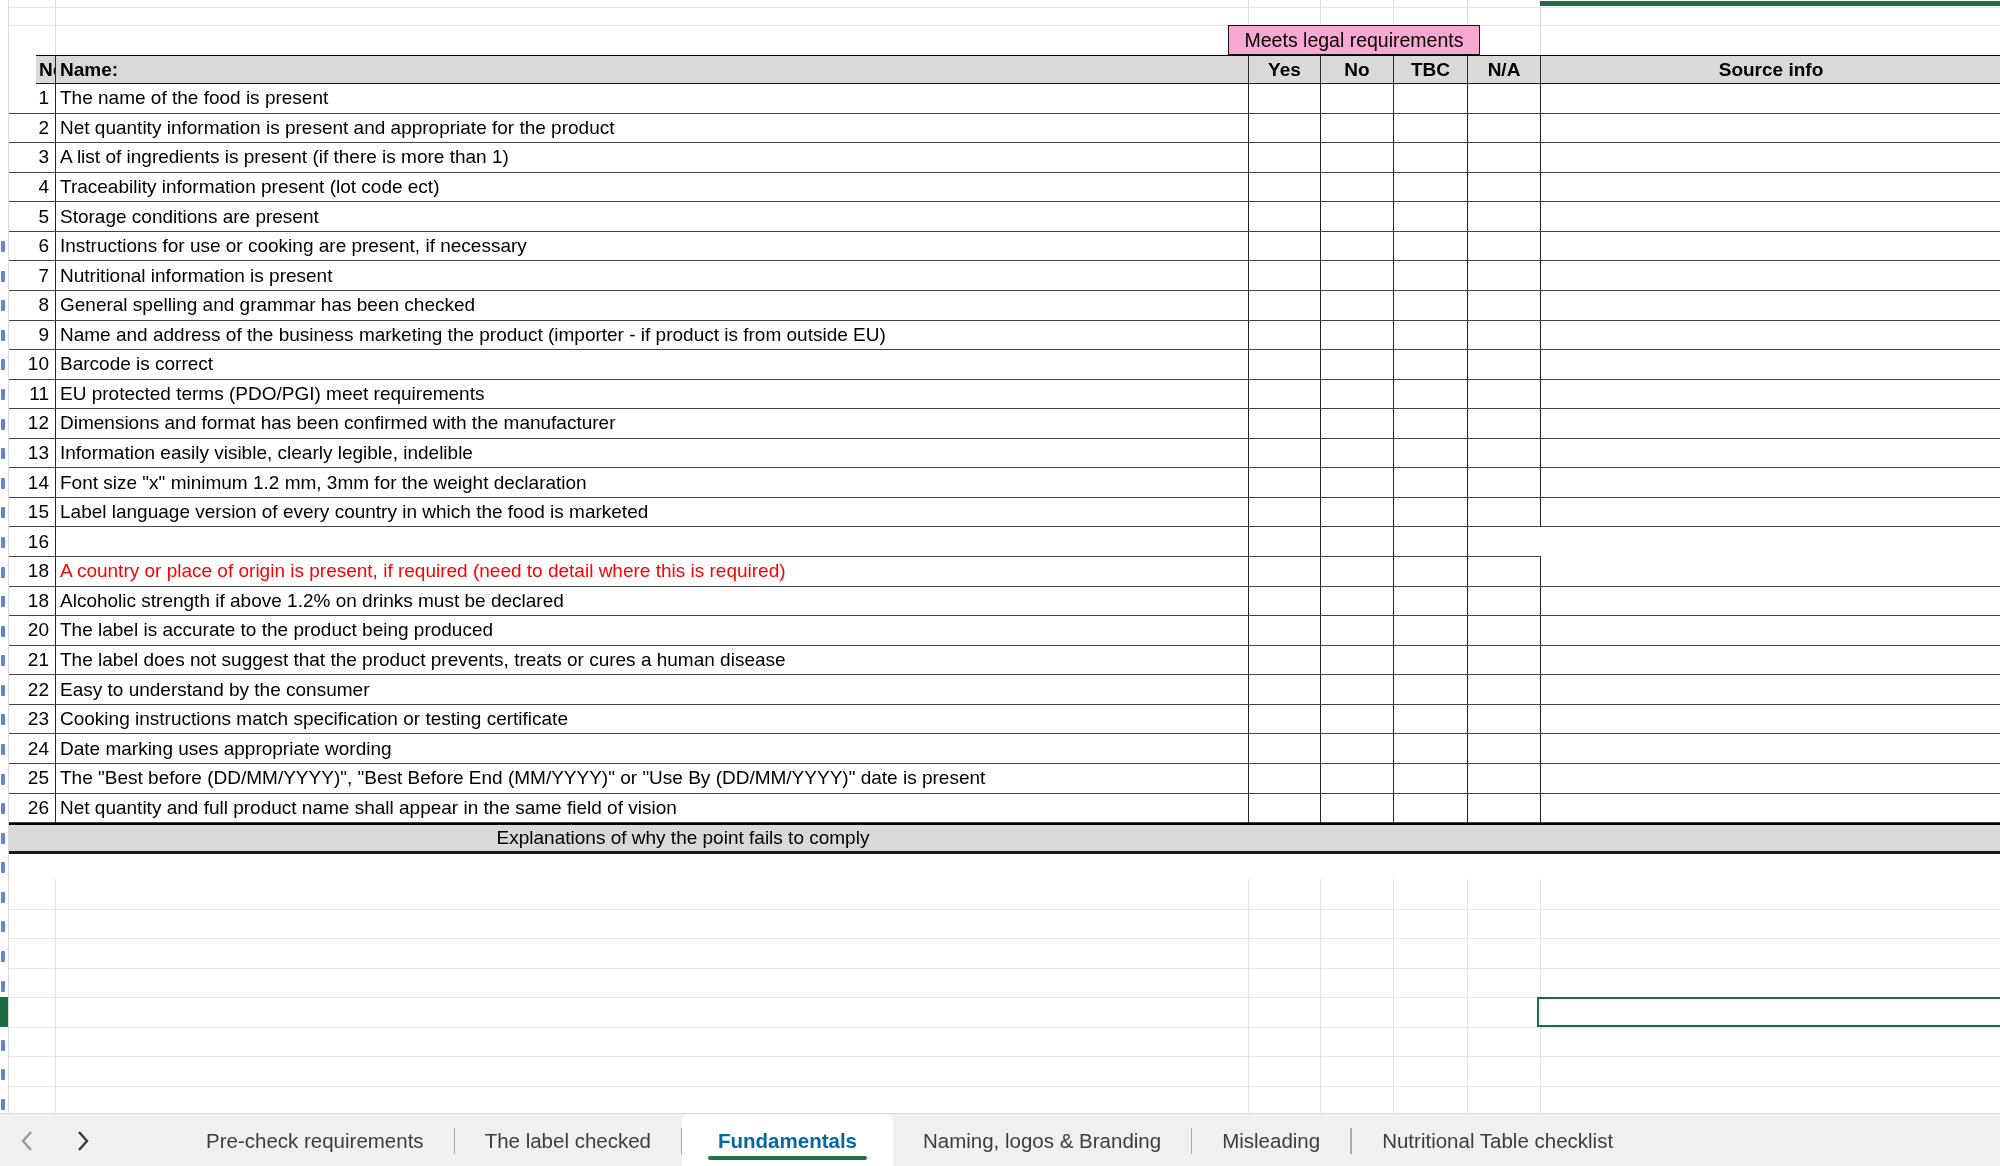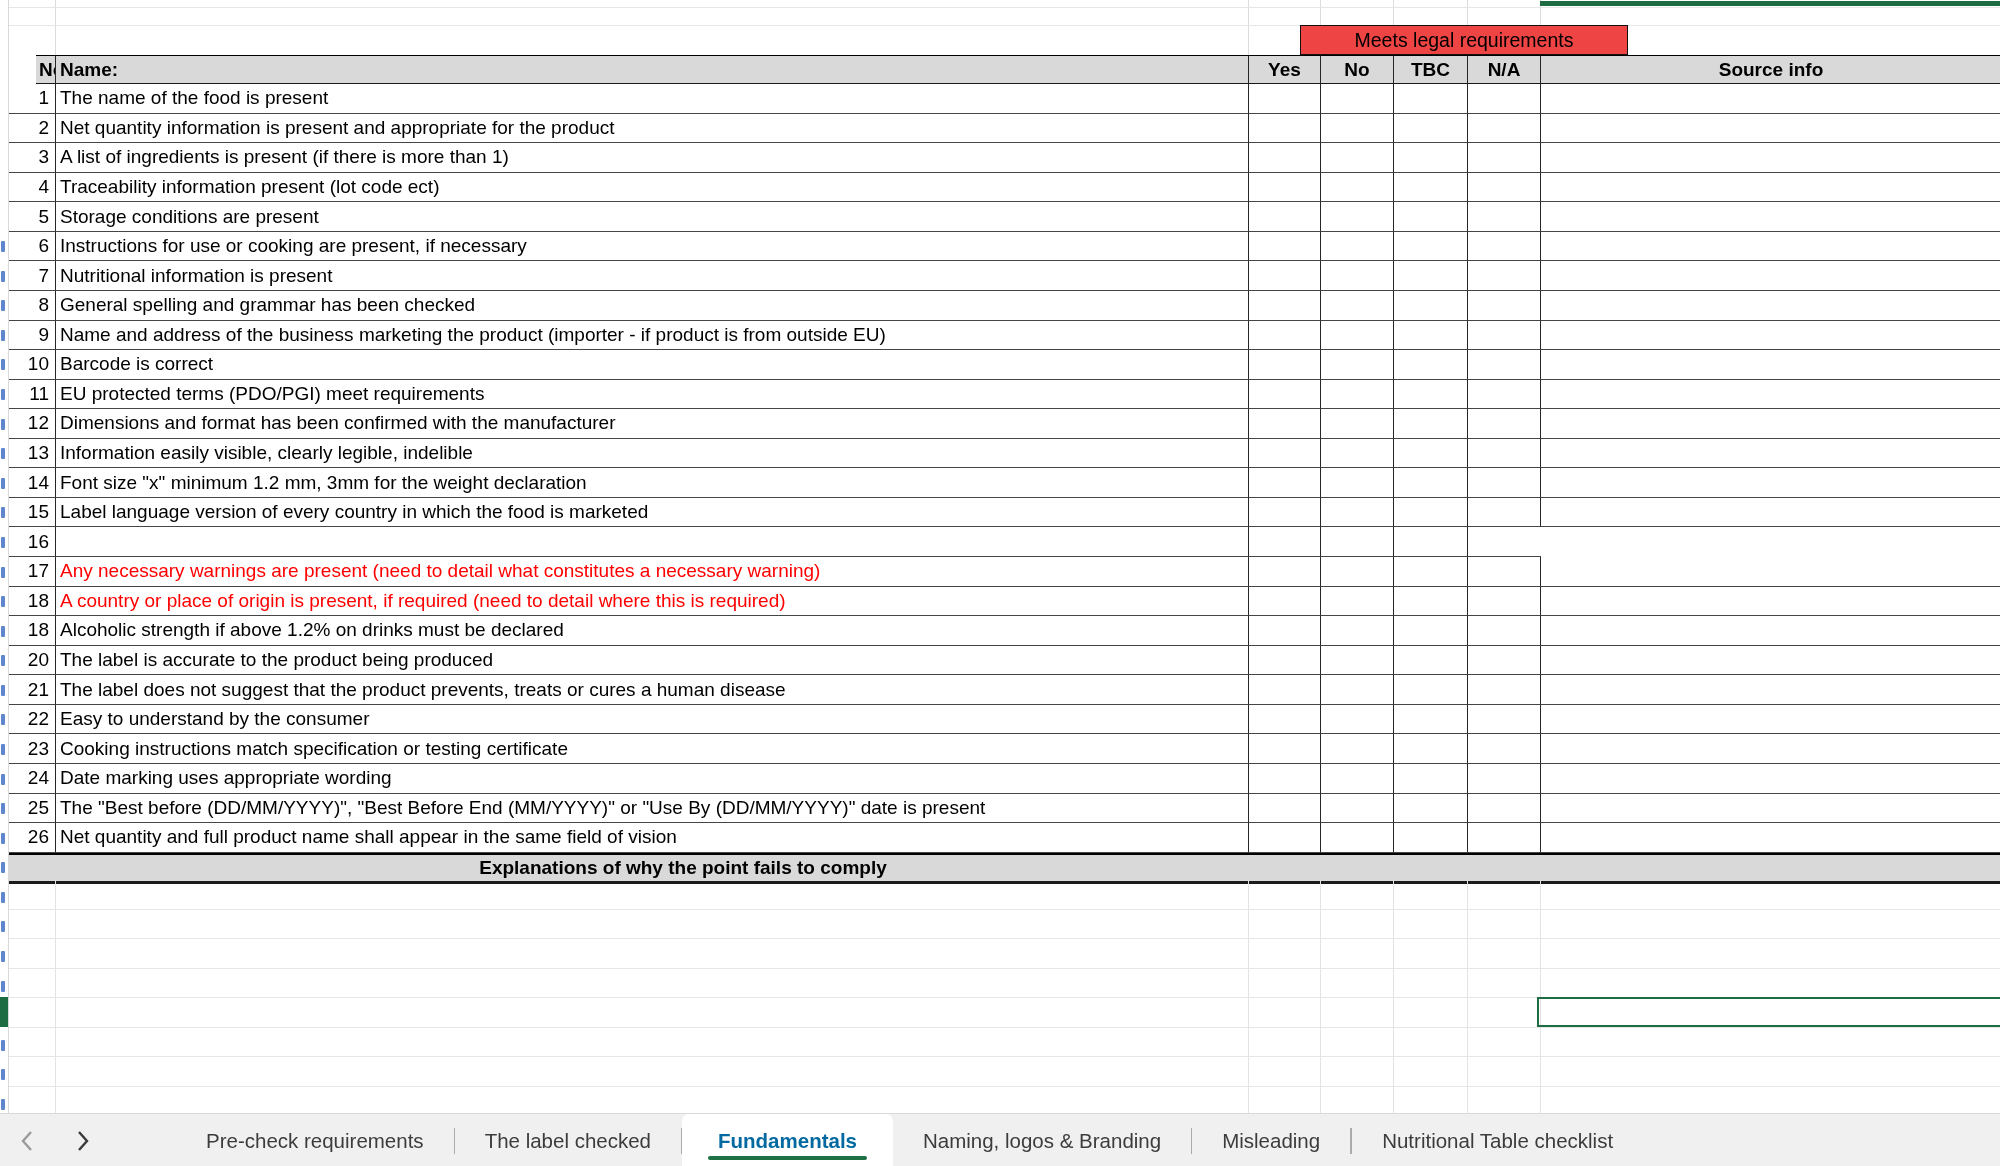--- a/index.html
+++ b/index.html
@@ -7,22 +7,22 @@
     position:relative;width:2000px;height:1166px;overflow:hidden;background:#ffffff;
     font-family:"Liberation Sans","DejaVu Sans",sans-serif;color:#000;
   }
   
   .vline{position:absolute;width:1px;background:#dcdcdc;}
   .hline{position:absolute;height:1px;background:#e6e6e6;}
   
   .corner{position:absolute;left:0;top:0;width:8px;height:7px;background:#d6d6d6;}
   .top-green-line{position:absolute;left:1540px;top:1px;width:460px;height:5px;background:#1E6C41;}
   .meets-box{
-    position:absolute;left:1300px;top:25px;width:328px;height:30px;box-sizing:border-box;
-    border:1.6px solid #111;background:#ef4444;display:flex;align-items:center;justify-content:center;
+    position:absolute;left:1228px;top:25px;width:252px;height:30px;box-sizing:border-box;
+    border:1.6px solid #111;background:#f9a8d4;display:flex;align-items:center;justify-content:center;
     font-size:19.5px;
   }
   
   .xl-table{
     position:absolute;left:8px;top:55px;width:1992px;box-sizing:border-box;
     border-left:1.3px solid #111;
   }
   .trow{display:grid;grid-template-columns:47px 1193px 72px 73px 74px 73px 460px;}
   .cell{box-sizing:border-box;border-right:1.2px solid #262626;overflow:hidden;white-space:nowrap;
         display:flex;align-items:center;}
@@ -37,21 +37,21 @@
   .tbody .trow{height:29.577px;}
   .tbody .cell{border-bottom:1px solid #454545;font-size:19px;}
   .c-no{justify-content:flex-end;padding-right:6px;}
   .c-check{padding-left:4px;}
   .c-check.red{color:#FF0000;}
   .tfoot{
     height:26px;box-sizing:content-box;background:#D9D9D9;
     border-top:2.2px solid #000;border-bottom:3px solid #1a1a1a;
     display:flex;align-items:center;
   }
-  .tfoot span{display:block;width:1348px;text-align:center;font-weight:bold;font-size:19px;}
+  .tfoot span{display:block;width:1348px;text-align:center;font-weight:normal;font-size:19px;}
   
   .selected-cell{
     position:absolute;left:1537px;top:997px;width:470px;height:30px;box-sizing:border-box;
     border:2.6px solid #1E6C41;background:transparent;
   }
   .sliver{position:absolute;left:0;top:0;width:8px;height:1113px;background:#ffffff;
           border-right:1px solid #d9d9d9;}
   .frag{position:absolute;left:1px;width:4px;height:11px;border-radius:1px;opacity:.85;}
   .sliver-green{position:absolute;left:0;top:997px;width:8px;height:30px;}
   
@@ -260,29 +260,20 @@
 
     <div class="trow">
       <div class="cell c-no">16</div>
       <div class="cell c-yes"></div>
       <div class="cell c-noo"></div>
       <div class="cell c-tbc"></div>
       <div class="cell c-na"></div>
       <div class="cell c-src"></div>
     </div>
 
-    <div class="trow">
-      <div class="cell c-no">17</div>
-      <div class="cell c-check red">Any necessary warnings are present (need to detail what constitutes a necessary warning)</div>
-      <div class="cell c-yes"></div>
-      <div class="cell c-noo"></div>
-      <div class="cell c-tbc"></div>
-      <div class="cell c-na"></div>
-      <div class="cell c-src"></div>
-    </div>
 
     <div class="trow">
       <div class="cell c-no">18</div>
       <div class="cell c-check red">A country or place of origin is present, if required (need to detail where this is required)</div>
       <div class="cell c-yes"></div>
       <div class="cell c-noo"></div>
       <div class="cell c-tbc"></div>
       <div class="cell c-na"></div>
       <div class="cell c-src"></div>
     </div>

